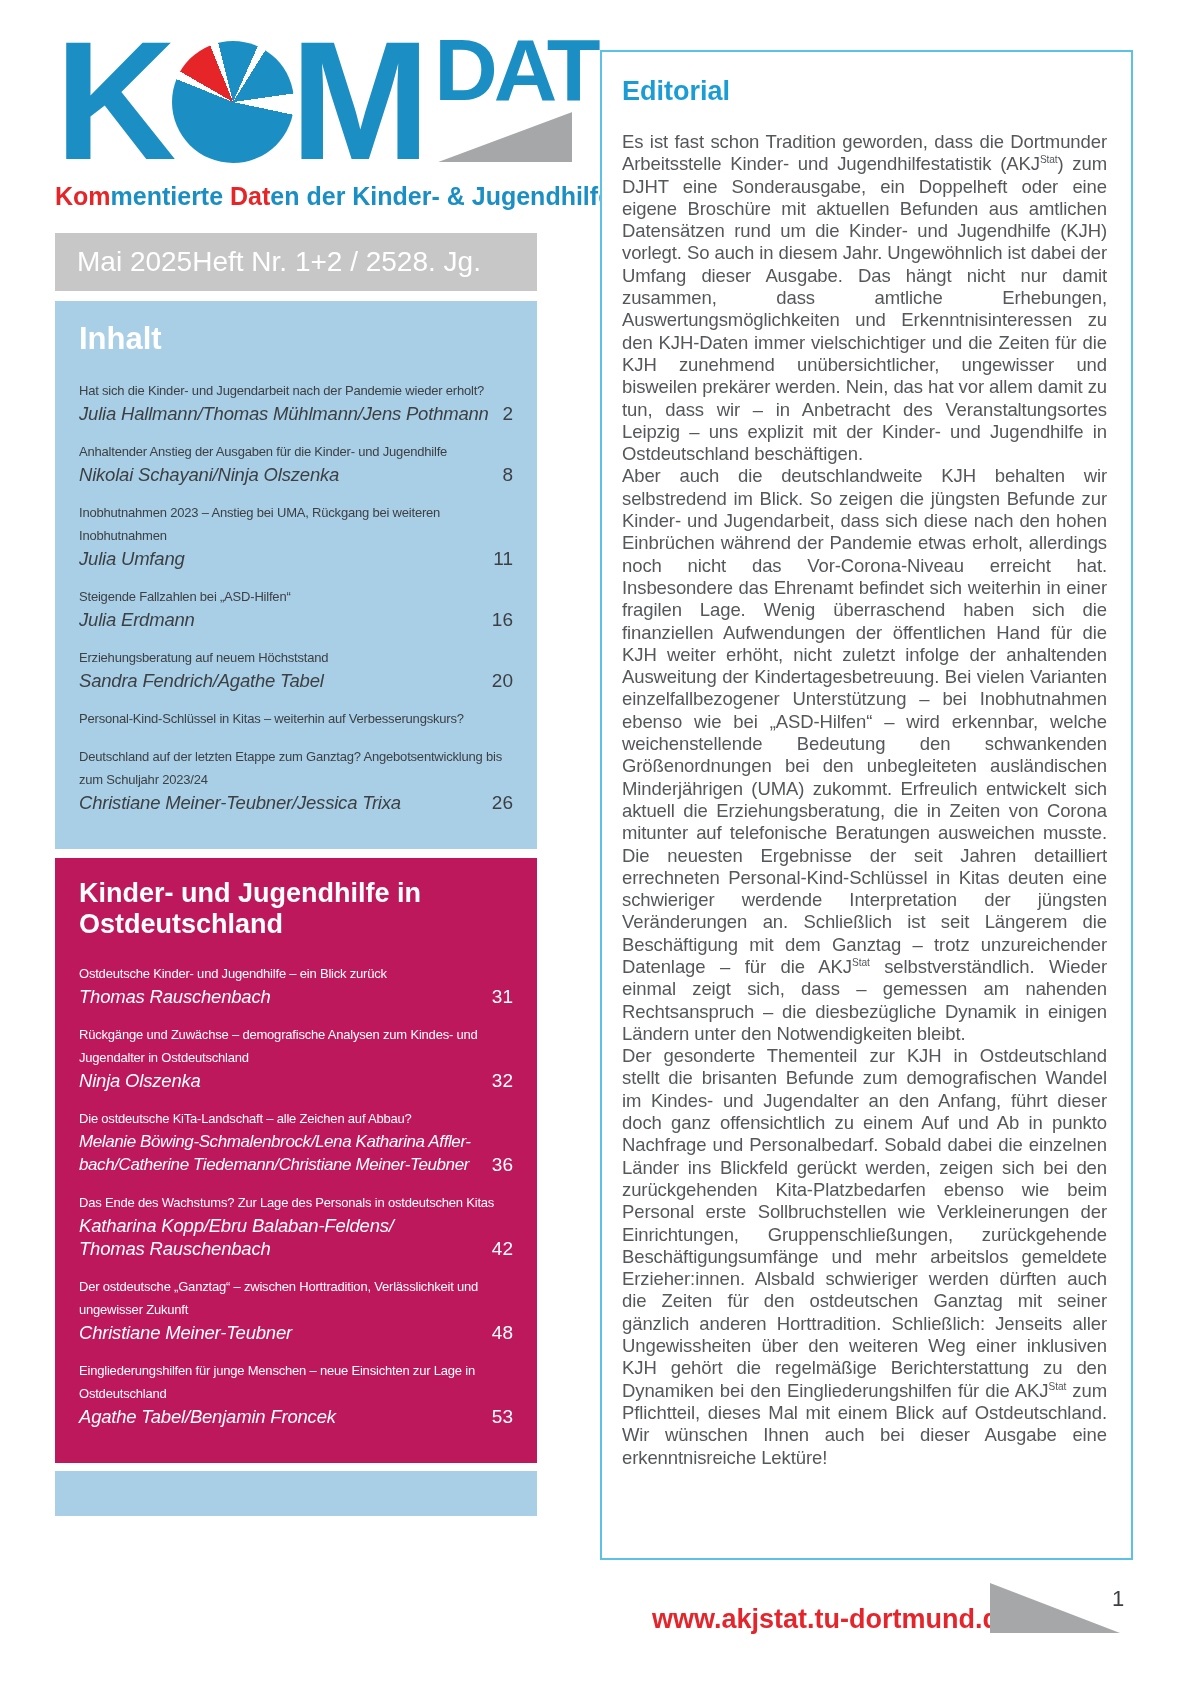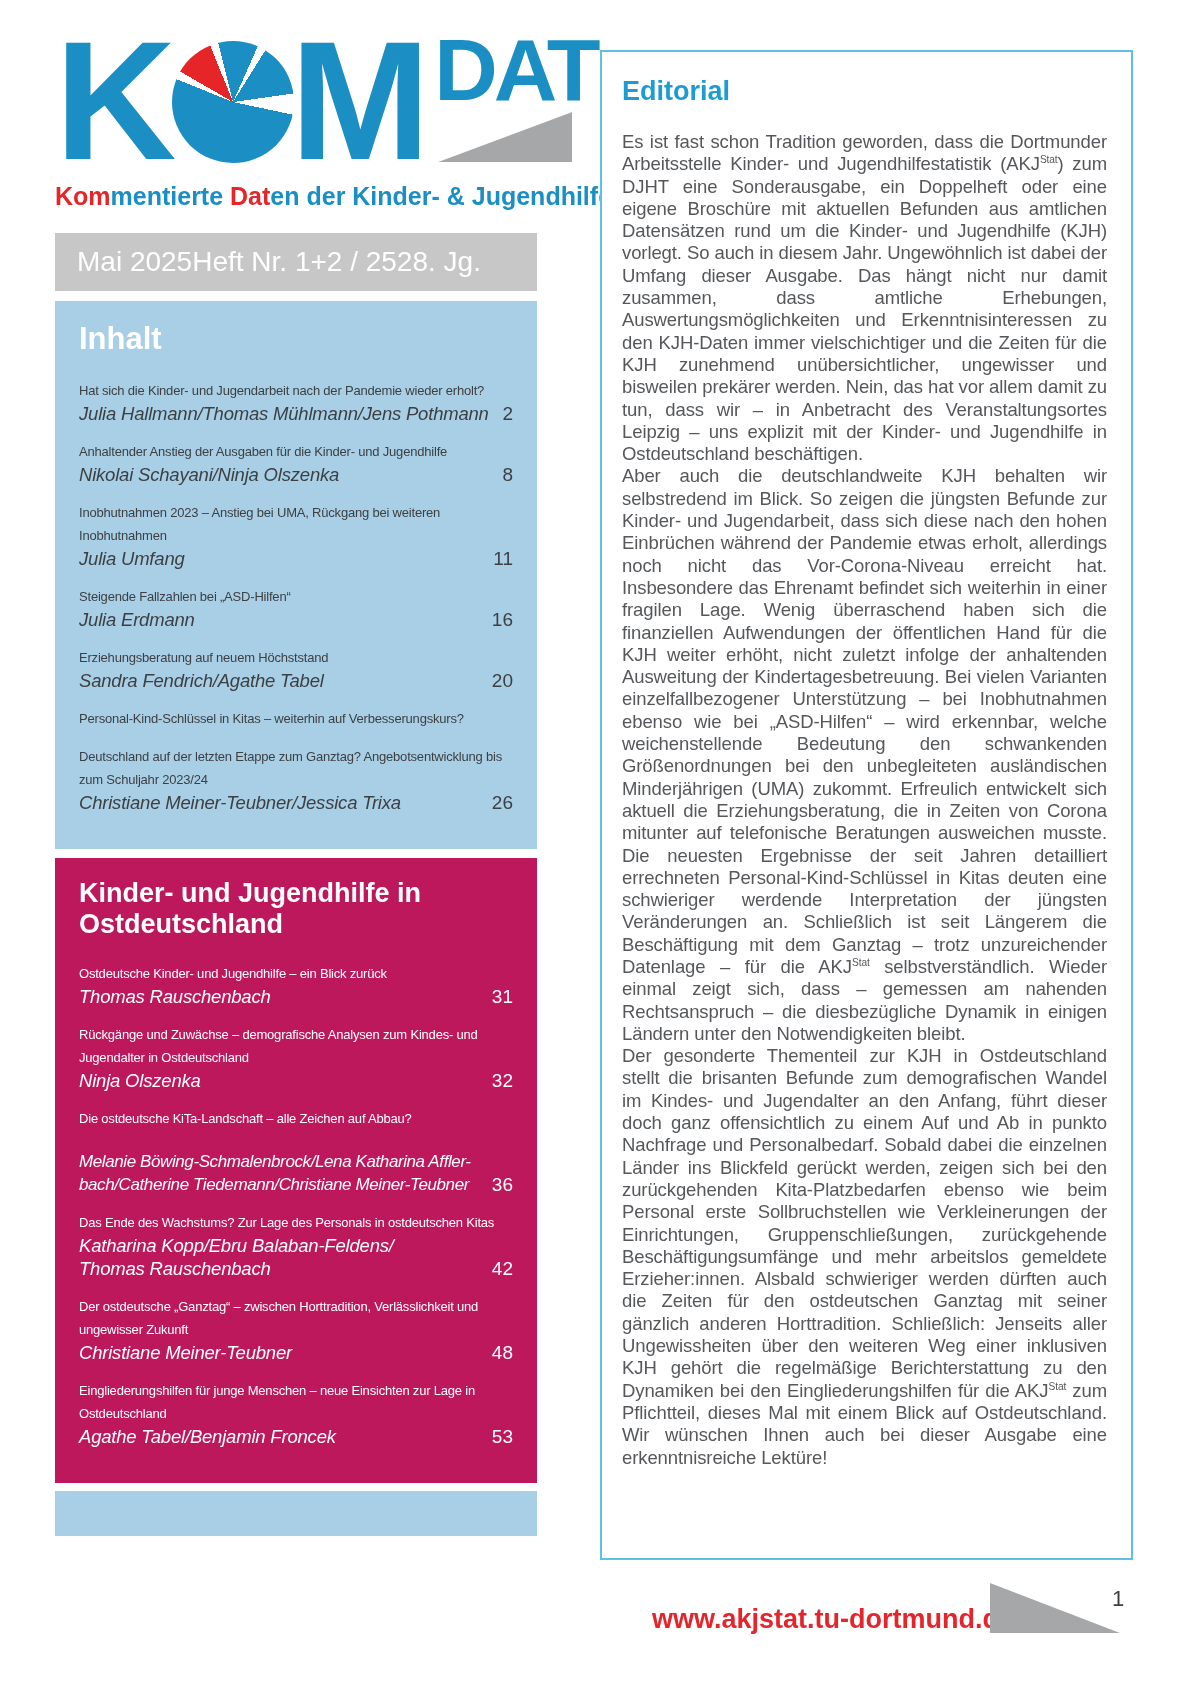--- a/index.html
+++ b/index.html
@@ -41,21 +41,21 @@
   .panel-light .panel-heading{font-size:31px;}
   .panel-dark .panel-heading{font-size:27px;}
 
   .entry{margin-bottom:15px;}
   .entry-title{font-size:13px;line-height:23px;letter-spacing:-0.2px;}
   .entry-foot{display:flex;align-items:flex-end;}
   .entry-authors{flex:1;font-style:italic;font-size:18.5px;line-height:23px;white-space:pre-line;letter-spacing:-0.2px;}
   .entry-page{font-size:19px;line-height:23px;margin-left:6px;}
   .panel-light .entry-title,.panel-light .entry-authors,.panel-light .entry-page{color:#3d4043;}
   .panel-dark .entry-title,.panel-dark .entry-authors,.panel-dark .entry-page{color:#ffffff;}
-  #toc-east-entries .entry:nth-child(3) .entry-authors{font-size:17px;letter-spacing:-0.4px;margin-top:20px;}
+  #toc-east-entries .entry:nth-child(3) .entry-authors{font-size:17px;letter-spacing:-0.4px;}
 
   .notes-bar{margin-top:8px;height:45px;background:#a9cfe7;color:#3d4043;
      display:flex;align-items:center;justify-content:space-between;
      padding:0 24px;font-size:20px;}
 
   
   .editorial{position:absolute;left:600px;top:50px;width:533px;height:1510px;
      border:2px solid #5bc1e7;box-sizing:border-box;background:#fff;
      padding:18px 24px 16px 20px;overflow:hidden;}
   .ed-heading{color:#1b9cd4;font-size:27px;font-weight:bold;margin:6px 0 24px 0;}

